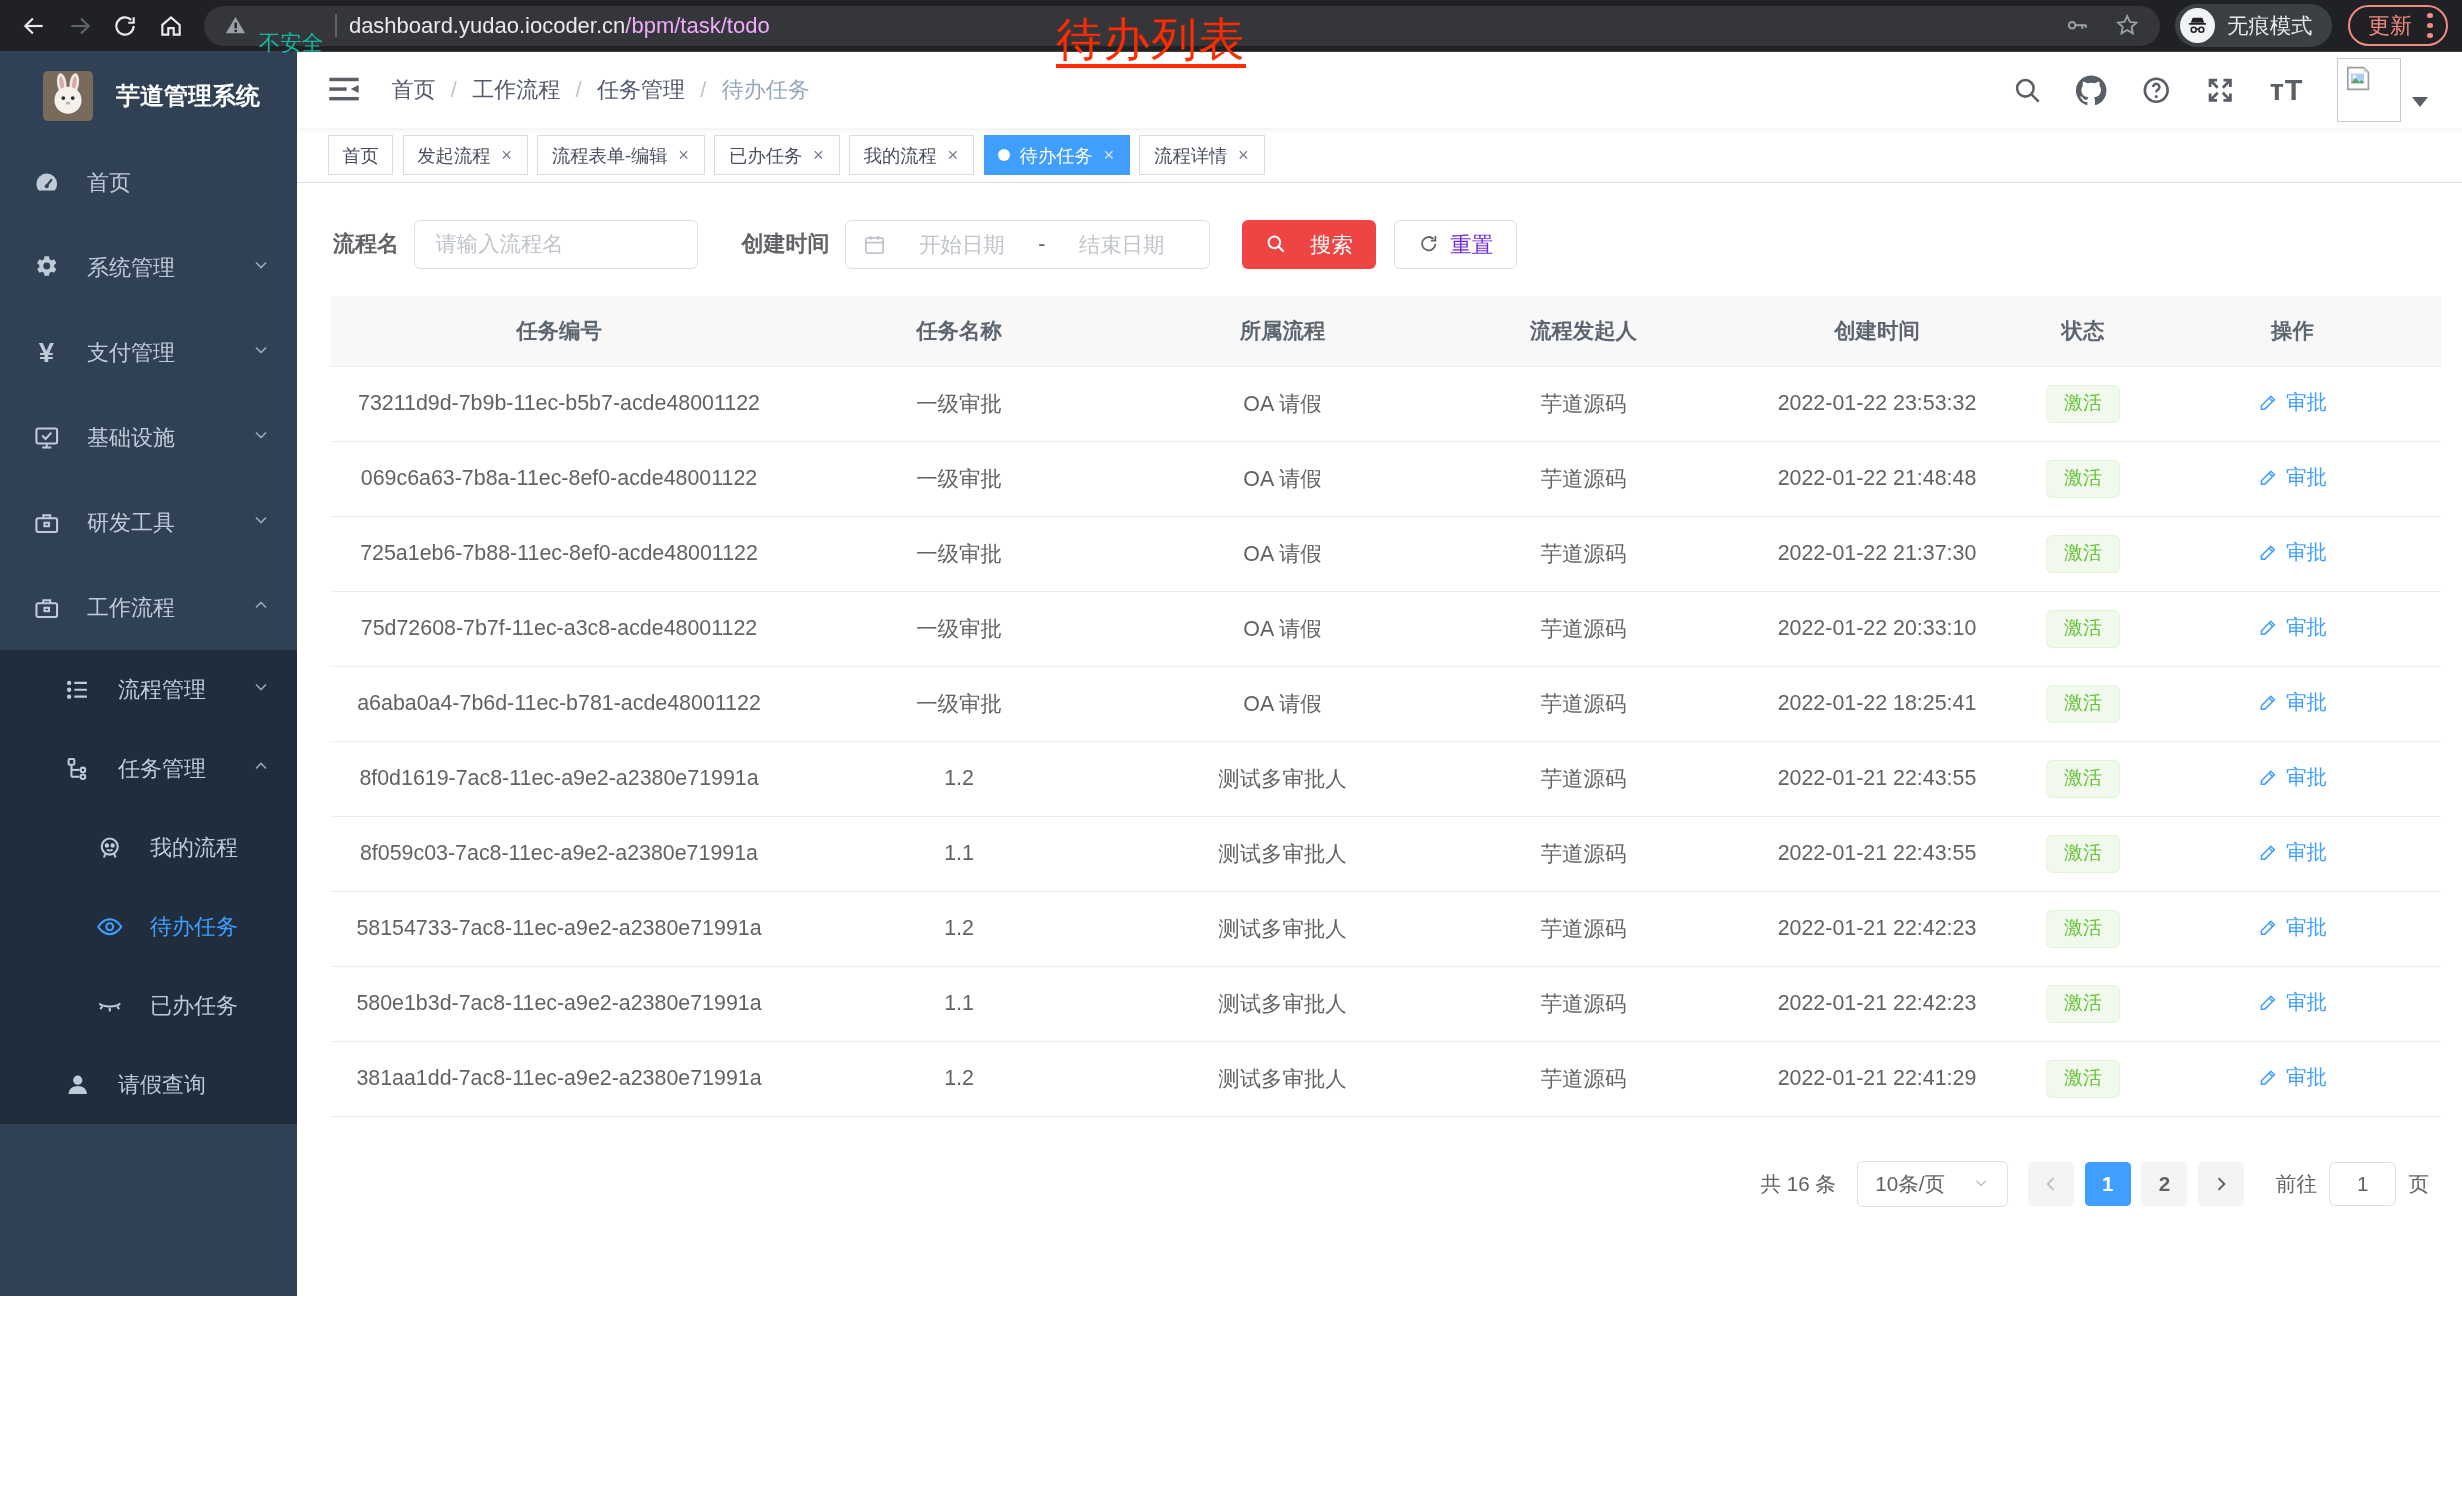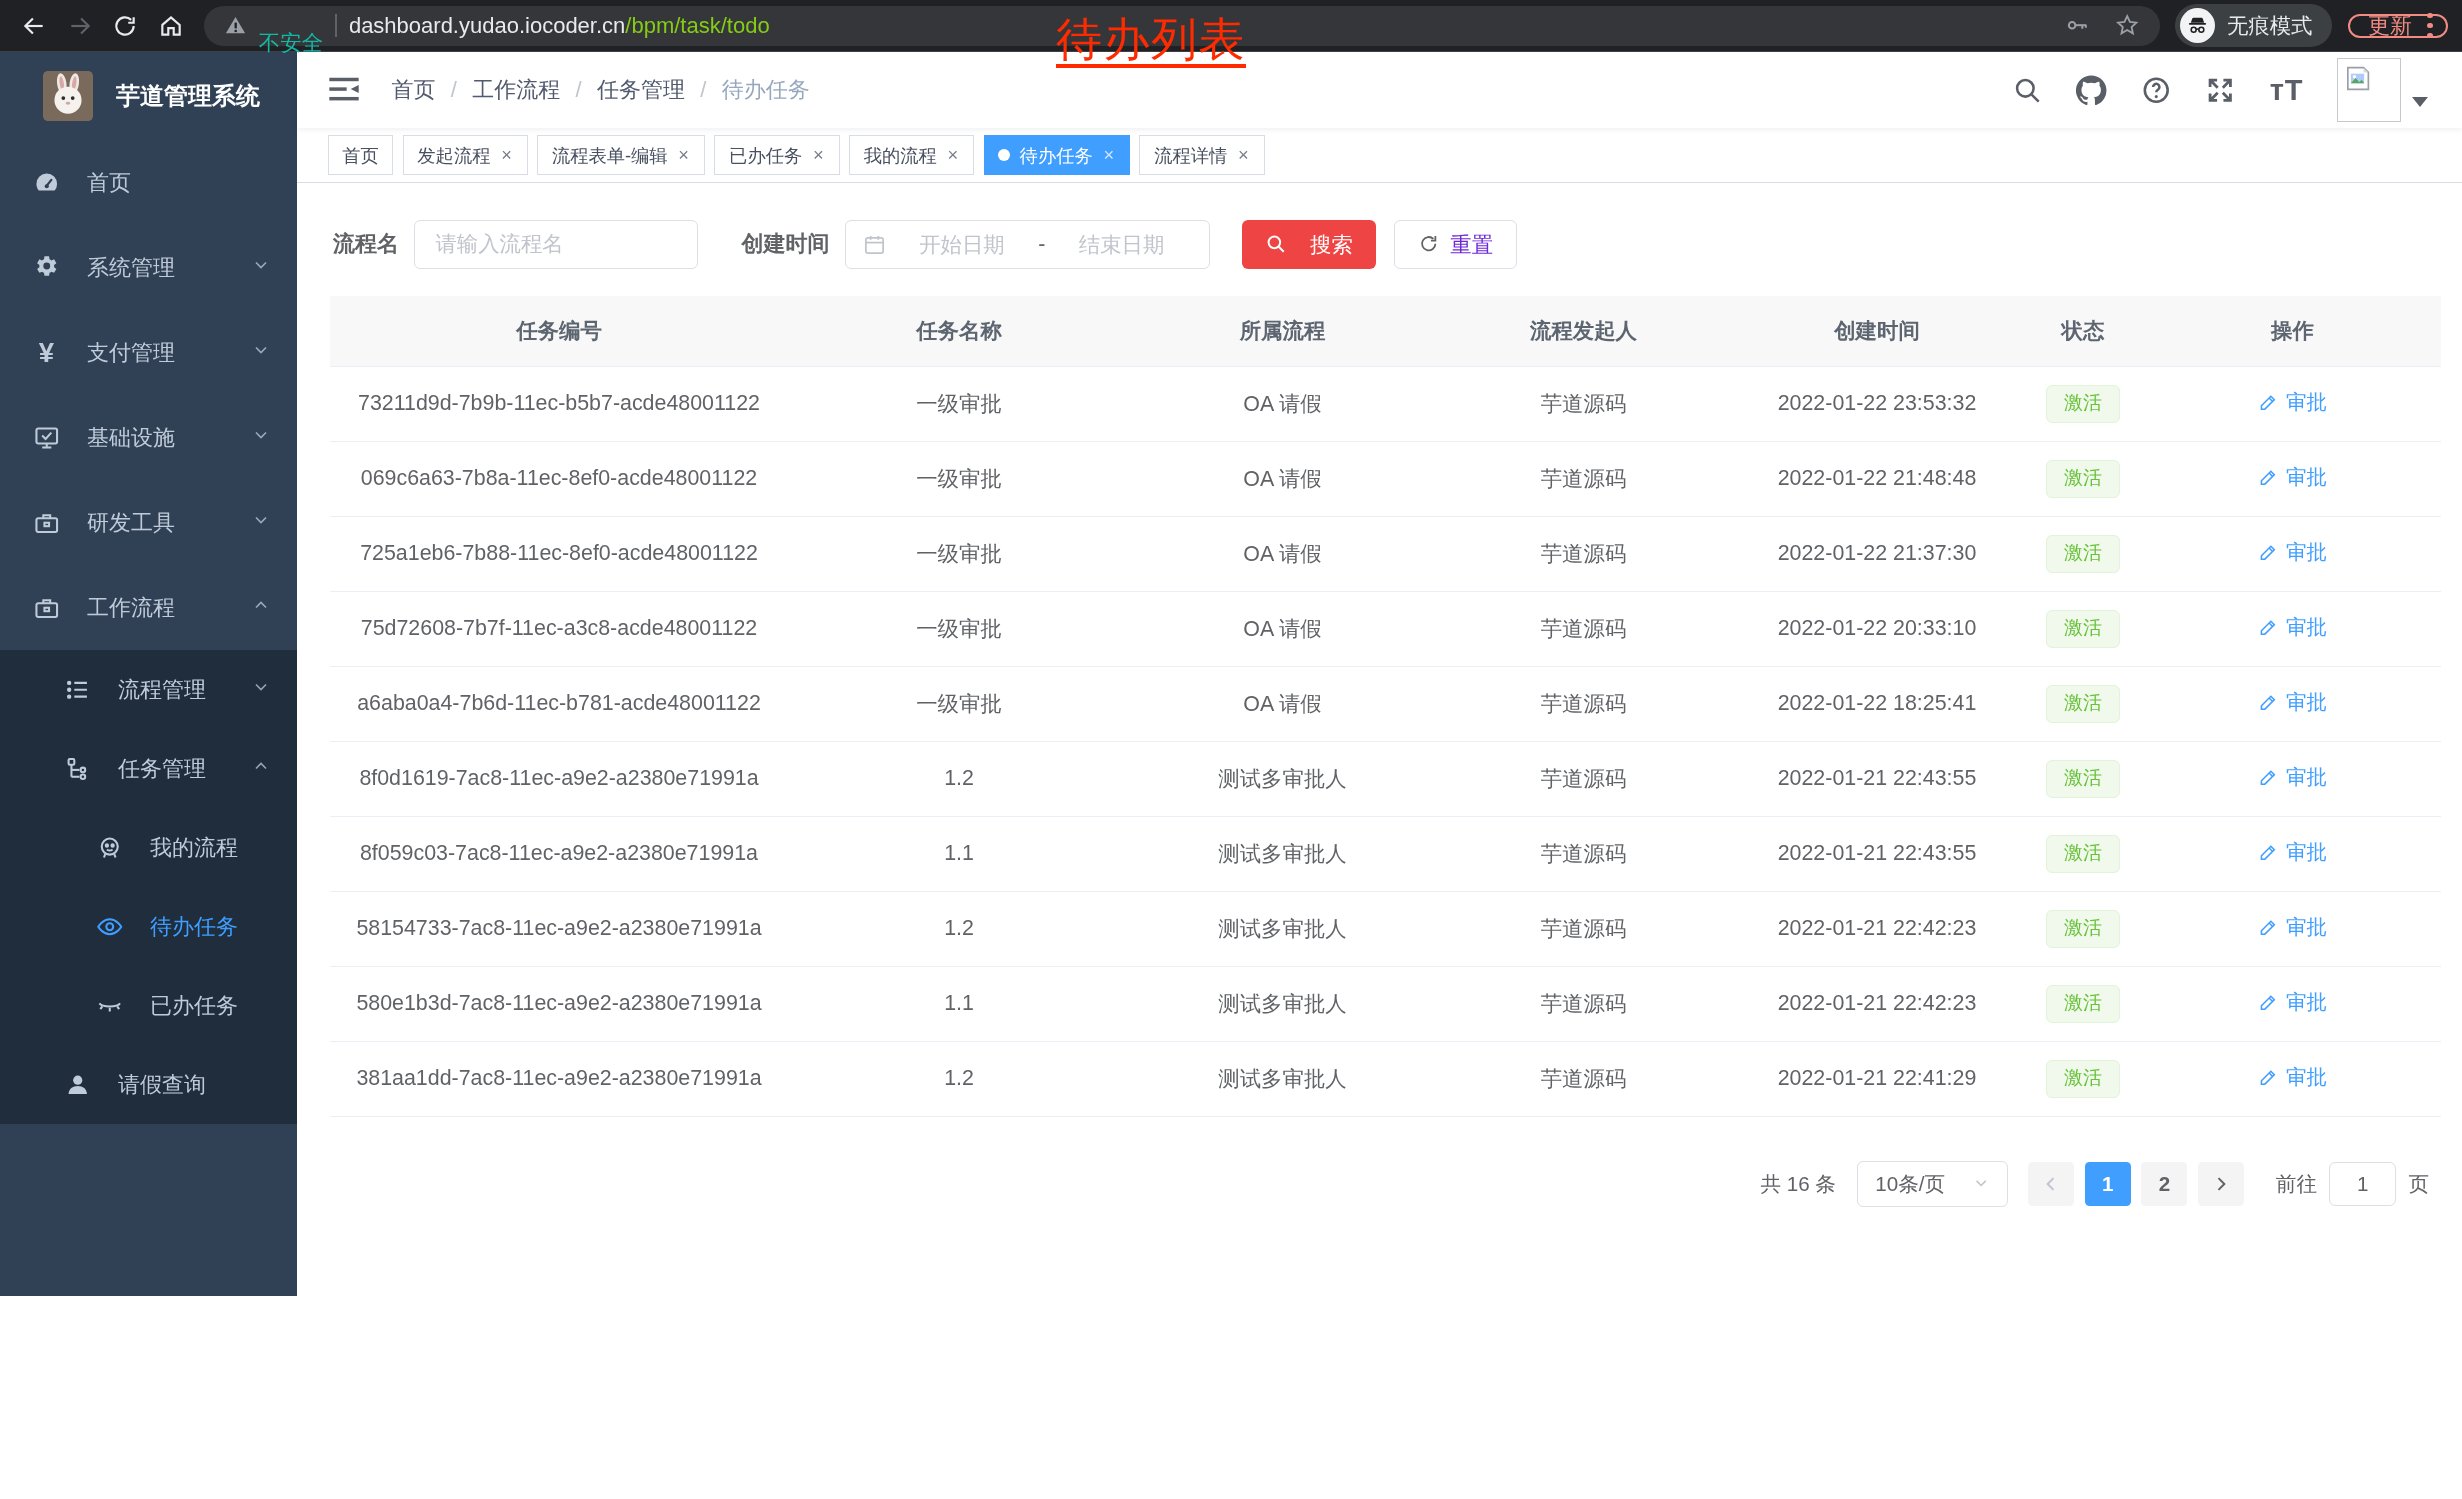--- a/index.html
+++ b/index.html
@@ -6,26 +6,26 @@
 html,body { width:2462px; height:1500px; font-family:"Liberation Sans","DejaVu Sans",sans-serif; background:#fff; position:relative; overflow:hidden; }
 
 
 .chrome { height:52px; background:#202124; display:flex; align-items:center; padding:0 13.7px; gap:4.6px; border-bottom:1.5px solid #3c4043; position:relative; z-index:5; }
 .chrome-btn { width:41px; height:41px; display:flex; align-items:center; justify-content:center; border-radius:50%; flex-shrink:0; }
 .chrome-btn svg { width:26px; height:26px; }
 .omnibox { flex:1; max-width:1968px; height:40px; background:#35363a; border-radius:20px; display:flex; align-items:center; padding:0 20px; gap:12.2px; margin-left:7.6px; }
 .omnibox .warn-txt { color:#14b8a6; font-size:21.4px;margin-top:33px; }
 .omni-div { width:1.5px; height:23px; background:#5f6368; }
 .omni-url { font-size:22px; color:#e8eaed; white-space:nowrap; }
-.omni-url .path { color:#84cc16; }
+.omni-url .path { color:#f0abfc; }
 .omni-spacer { flex:1; }
 .incognito { height:43px; border-radius:21.4px; background:#3c4043; display:flex; align-items:center; gap:12.2px; padding:0 20px 0 4.6px; margin:0 10.7px; flex-shrink:0; }
 .incog-circle { width:35px; height:35px; border-radius:50%; background:#f1f3f4; display:flex; align-items:center; justify-content:center; }
 .incognito span { color:#e8eaed; font-size:21.4px; }
-.update-pill { height:24px; border:2.3px solid #f28b82; border-radius:21.4px; color:#f28b82; font-size:22px; display:flex; align-items:center; gap:15.3px; padding:0 13.7px 0 18.3px; flex-shrink:0; }
+.update-pill { height:41px; border:2.3px solid #f28b82; border-radius:21.4px; color:#f28b82; font-size:22px; display:flex; align-items:center; gap:15.3px; padding:0 13.7px 0 18.3px; flex-shrink:0; }
 .kebab { display:flex; flex-direction:column; gap:4.6px; }
 .kebab i { width:5.3px; height:5.3px; border-radius:50%; background:#f28b82; }
 
 
 .annotation { position:absolute; left:1056px; top:9.2px; font-size:46px; color:#ff2b00; z-index:60; text-decoration:underline; text-decoration-thickness:3.8px; text-underline-offset:9.2px; letter-spacing:1.5px; }
 
 
 .app { display:flex; height:1244px; }
 .sidebar { width:297px; flex-shrink:0; background:#304156; color:#bfcbd9; overflow:hidden; }
 .logo-row { height:88px; display:flex; align-items:center; padding-left:43px; gap:23px; }

